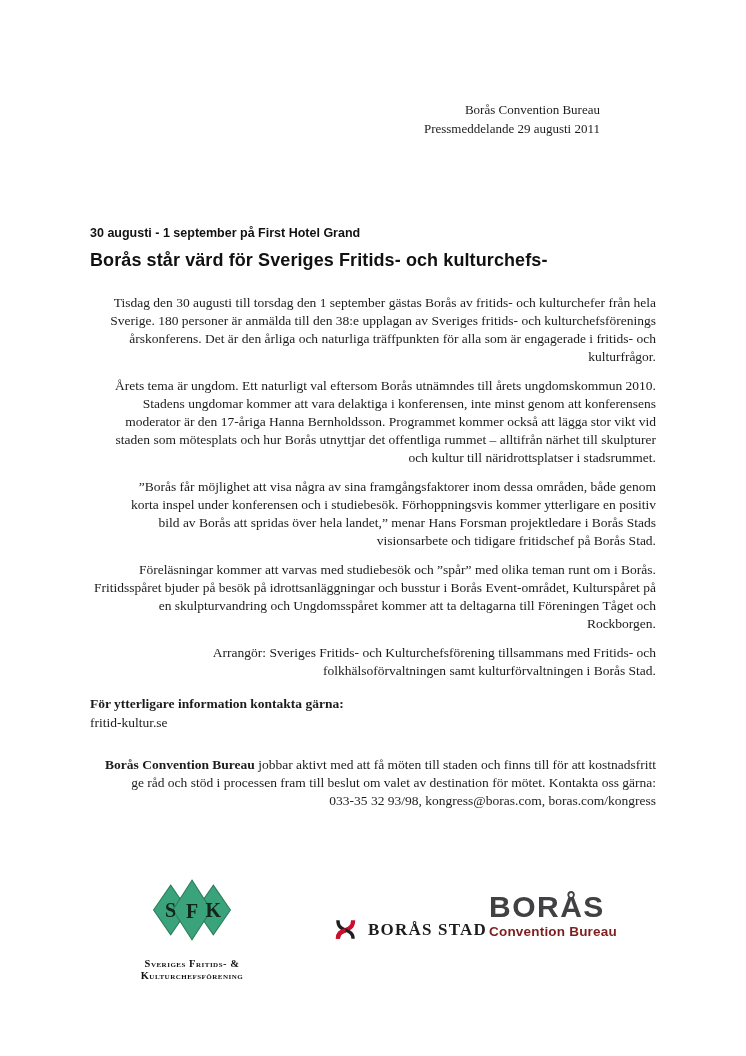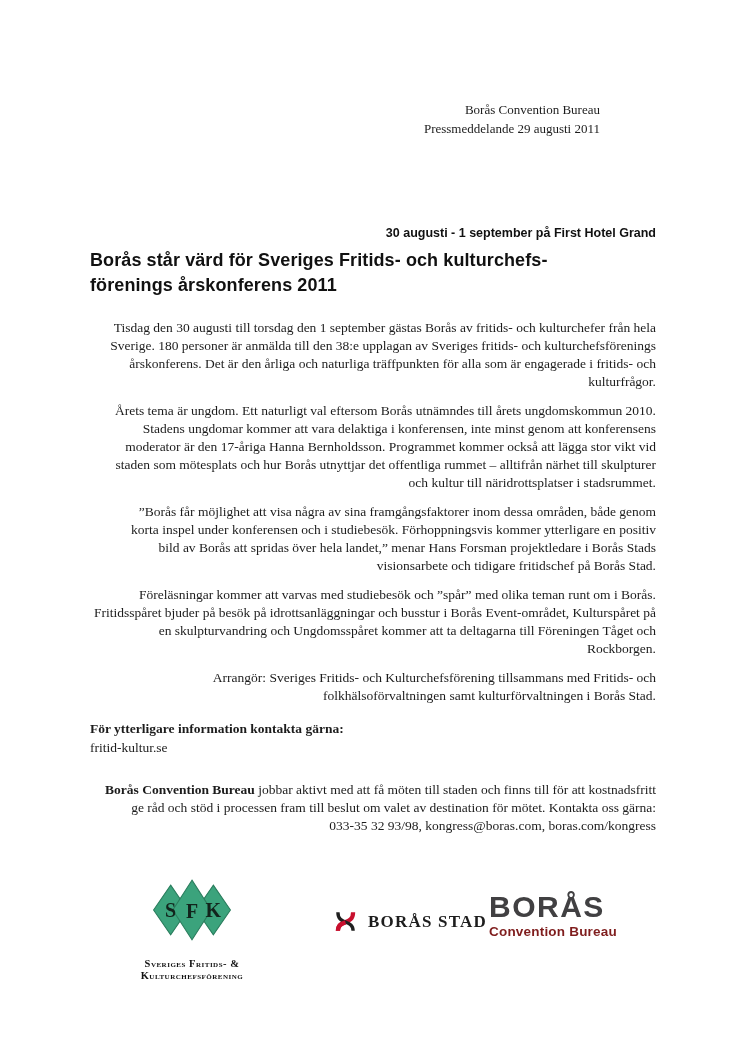--- a/index.html
+++ b/index.html
@@ -27,21 +27,20 @@
     top:226px;
     left:90px;
     width:566px;
   }
   .kicker{
     font-family:"Liberation Sans", sans-serif;
     font-weight:bold;
     font-size:12.5px;
     margin:0 0 8px 0;
     color:#111;
-    text-align:right;
   }
   .title{
     font-family:"Liberation Sans", sans-serif;
     font-weight:bold;
     font-size:18px;
     line-height:25px;
     margin:0 0 21px 0;
     color:#111;
     letter-spacing:.1px;
   }
@@ -93,21 +92,21 @@
   .sfk-letter{
     font-family:"Liberation Serif", serif;
     font-size:28px;
     font-weight:bold;
     fill:#12241c;
     text-anchor:middle;
   }
   .bstad{
     position:absolute;
     left:332px;
-    top:36px;
+    top:44px;
     display:flex;
     align-items:center;
     gap:9px;
   }
   .bstad svg{width:27px;height:27px;}
   .bstad-text{
     font-family:"Liberation Serif", serif;
     font-size:17px;
     letter-spacing:1.2px;
     color:#1d1d1d;
@@ -139,21 +138,21 @@
 
 <div class="page">
 
   <div class="doc-header">
     <div>Borås Convention Bureau</div>
     <div>Pressmeddelande 29 augusti 2011</div>
   </div>
 
   <div class="content">
     <div class="kicker">30 augusti - 1 september på First Hotel Grand</div>
-    <h1 class="title"><span>Borås står värd för Sveriges Fritids- och kulturchefs-</span><br><span>förenings årskonferens 2011</span></h1>
+    <h1 class="title"><span>Borås står värd för Sveriges Fritids- och kulturchefs-</span><br></h1>
 
     <p>Tisdag den 30 augusti till torsdag den 1 september gästas Borås av fritids- och kulturchefer från hela Sverige. 180 personer är anmälda till den 38:e upplagan av Sveriges fritids- och kulturchefsförenings årskonferens. Det är den årliga och naturliga träffpunkten för alla som är engagerade i fritids- och kulturfrågor.</p>
     <p>Årets tema är ungdom. Ett naturligt val eftersom Borås utnämndes till årets ungdomskommun 2010. Stadens ungdomar kommer att vara delaktiga i konferensen, inte minst genom att konferensens moderator är den 17-åriga Hanna Bernholdsson. Programmet kommer också att lägga stor vikt vid staden som mötesplats och hur Borås utnyttjar det offentliga rummet – alltifrån närhet till skulpturer och kultur till näridrottsplatser i stadsrummet.</p>
     <p class="quote">”Borås får möjlighet att visa några av sina framgångsfaktorer inom dessa områden, både genom korta inspel under konferensen och i studiebesök. Förhoppningsvis kommer ytterligare en positiv bild av Borås att spridas över hela landet,” menar Hans Forsman projektledare i Borås Stads visionsarbete och tidigare fritidschef på Borås Stad.</p>
     <p>Föreläsningar kommer att varvas med studiebesök och ”spår” med olika teman runt om i Borås. Fritidsspåret bjuder på besök på idrottsanläggningar och busstur i Borås Event-området, Kulturspåret på en skulpturvandring och Ungdomsspåret kommer att ta deltagarna till Föreningen Tåget och Rockborgen.</p>
     <p>Arrangör: Sveriges Fritids- och Kulturchefsförening tillsammans med Fritids- och folkhälsoförvaltningen samt kulturförvaltningen i Borås Stad.</p>
 
     <div class="contact">
       <div class="contact-heading">För ytterligare information kontakta gärna:</div>
       <div>fritid-kultur.se</div>

